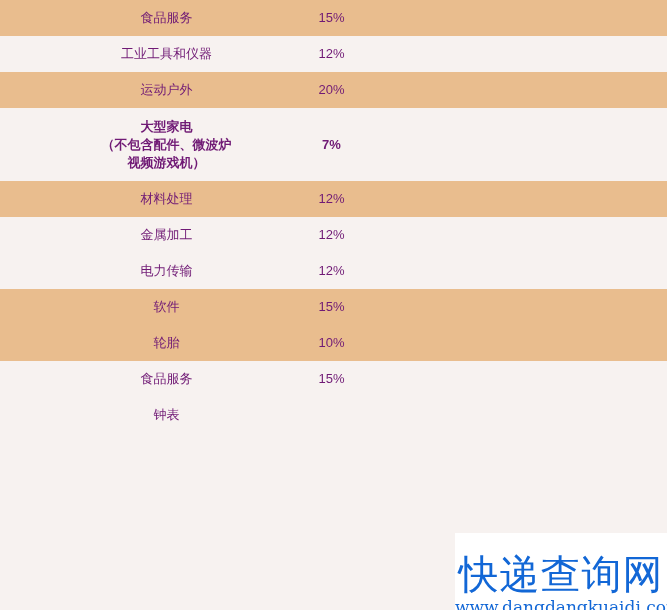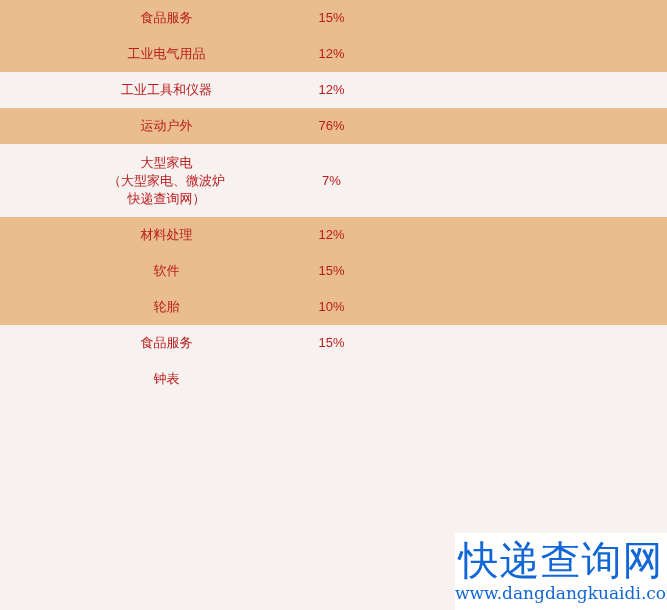--- a/index.html
+++ b/index.html
@@ -21,21 +21,21 @@
     table-layout: fixed;
   }
 
   #fee-table tr.row-odd  { background: #e9bd8e; }
   #fee-table tr.row-even { background: #f7f2f0; }
 
   #fee-table td {
     padding: 0;
     margin: 0;
     border: none;
-    color: #b91c1c;
+    color: #701a75;
     font-size: 13px;
     line-height: 18px;
     vertical-align: middle;
     text-align: center;
   }
 
   #fee-table td.cat-cell {
     width: 333px;
     padding-left: 0;
   }
@@ -58,21 +58,21 @@
   .pct-inner {
     display: block;
     width: 333px;
     text-align: center;
     box-sizing: border-box;
     margin-left: -168px;
   }
 
   
   #fee-table tr { height: 36px; }
-  #fee-table tr.row-tall { height: 73px; }
+  #fee-table tr.row-tall { height: 73px; font-weight: bold; }
 
   
   #watermark {
     position: absolute;
     right: 0;
     top: 533px;
     width: 212px;
     height: 77px;
     background: #ffffff;
     text-align: center;
@@ -81,21 +81,21 @@
   }
   #watermark .wm-cn {
     display: block;
     color: #1267d6;
     font-family: "DejaVu Serif", "Liberation Serif", serif;
     font-size: 40px;
     line-height: 46px;
     letter-spacing: 1px;
     font-weight: 400;
     white-space: nowrap;
-    margin-top: 4px;
+    margin-top: 18px;
   }
   #watermark .wm-url {
     display: block;
     color: #1267d6;
     font-family: "DejaVu Serif", "Liberation Serif", serif;
     font-size: 17px;
     line-height: 21px;
     white-space: nowrap;
   }
 </style>
@@ -107,66 +107,76 @@
       <tr class="row-odd">
         <td class="cat-cell">
           <span class="cat-inner">
             <span class="cat-line">食品服务</span>
           </span>
         </td>
         <td class="pct-cell">
           <span class="pct-inner">15%</span>
         </td>
       </tr>
-      <tr class="row-odd">
-        <td class="cat-cell">
-          <span class="cat-inner">
-            <span class="cat-line">工业电气用品</span>
-          </span>
-        </td>
-        <td class="pct-cell">
-          <span class="pct-inner">12%</span>
-        </td>
-      </tr>
       <tr class="row-even">
         <td class="cat-cell">
           <span class="cat-inner">
             <span class="cat-line">工业工具和仪器</span>
           </span>
         </td>
         <td class="pct-cell">
           <span class="pct-inner">12%</span>
         </td>
       </tr>
       <tr class="row-odd">
         <td class="cat-cell">
           <span class="cat-inner">
             <span class="cat-line">运动户外</span>
           </span>
         </td>
         <td class="pct-cell">
-          <span class="pct-inner">76%</span>
+          <span class="pct-inner">20%</span>
         </td>
       </tr>
       <tr class="row-even row-tall">
         <td class="cat-cell">
           <span class="cat-inner">
             <span class="cat-line">大型家电</span>
-            <span class="cat-line">（大型家电、微波炉</span>
-            <span class="cat-line">快递查询网）</span>
+            <span class="cat-line">（不包含配件、微波炉</span>
+            <span class="cat-line">视频游戏机）</span>
           </span>
         </td>
         <td class="pct-cell">
           <span class="pct-inner">7%</span>
         </td>
       </tr>
       <tr class="row-odd">
         <td class="cat-cell">
           <span class="cat-inner">
             <span class="cat-line">材料处理</span>
+          </span>
+        </td>
+        <td class="pct-cell">
+          <span class="pct-inner">12%</span>
+        </td>
+      </tr>
+      <tr class="row-even">
+        <td class="cat-cell">
+          <span class="cat-inner">
+            <span class="cat-line">金属加工</span>
+          </span>
+        </td>
+        <td class="pct-cell">
+          <span class="pct-inner">12%</span>
+        </td>
+      </tr>
+      <tr class="row-even">
+        <td class="cat-cell">
+          <span class="cat-inner">
+            <span class="cat-line">电力传输</span>
           </span>
         </td>
         <td class="pct-cell">
           <span class="pct-inner">12%</span>
         </td>
       </tr>
       <tr class="row-odd">
         <td class="cat-cell">
           <span class="cat-inner">
             <span class="cat-line">软件</span>

